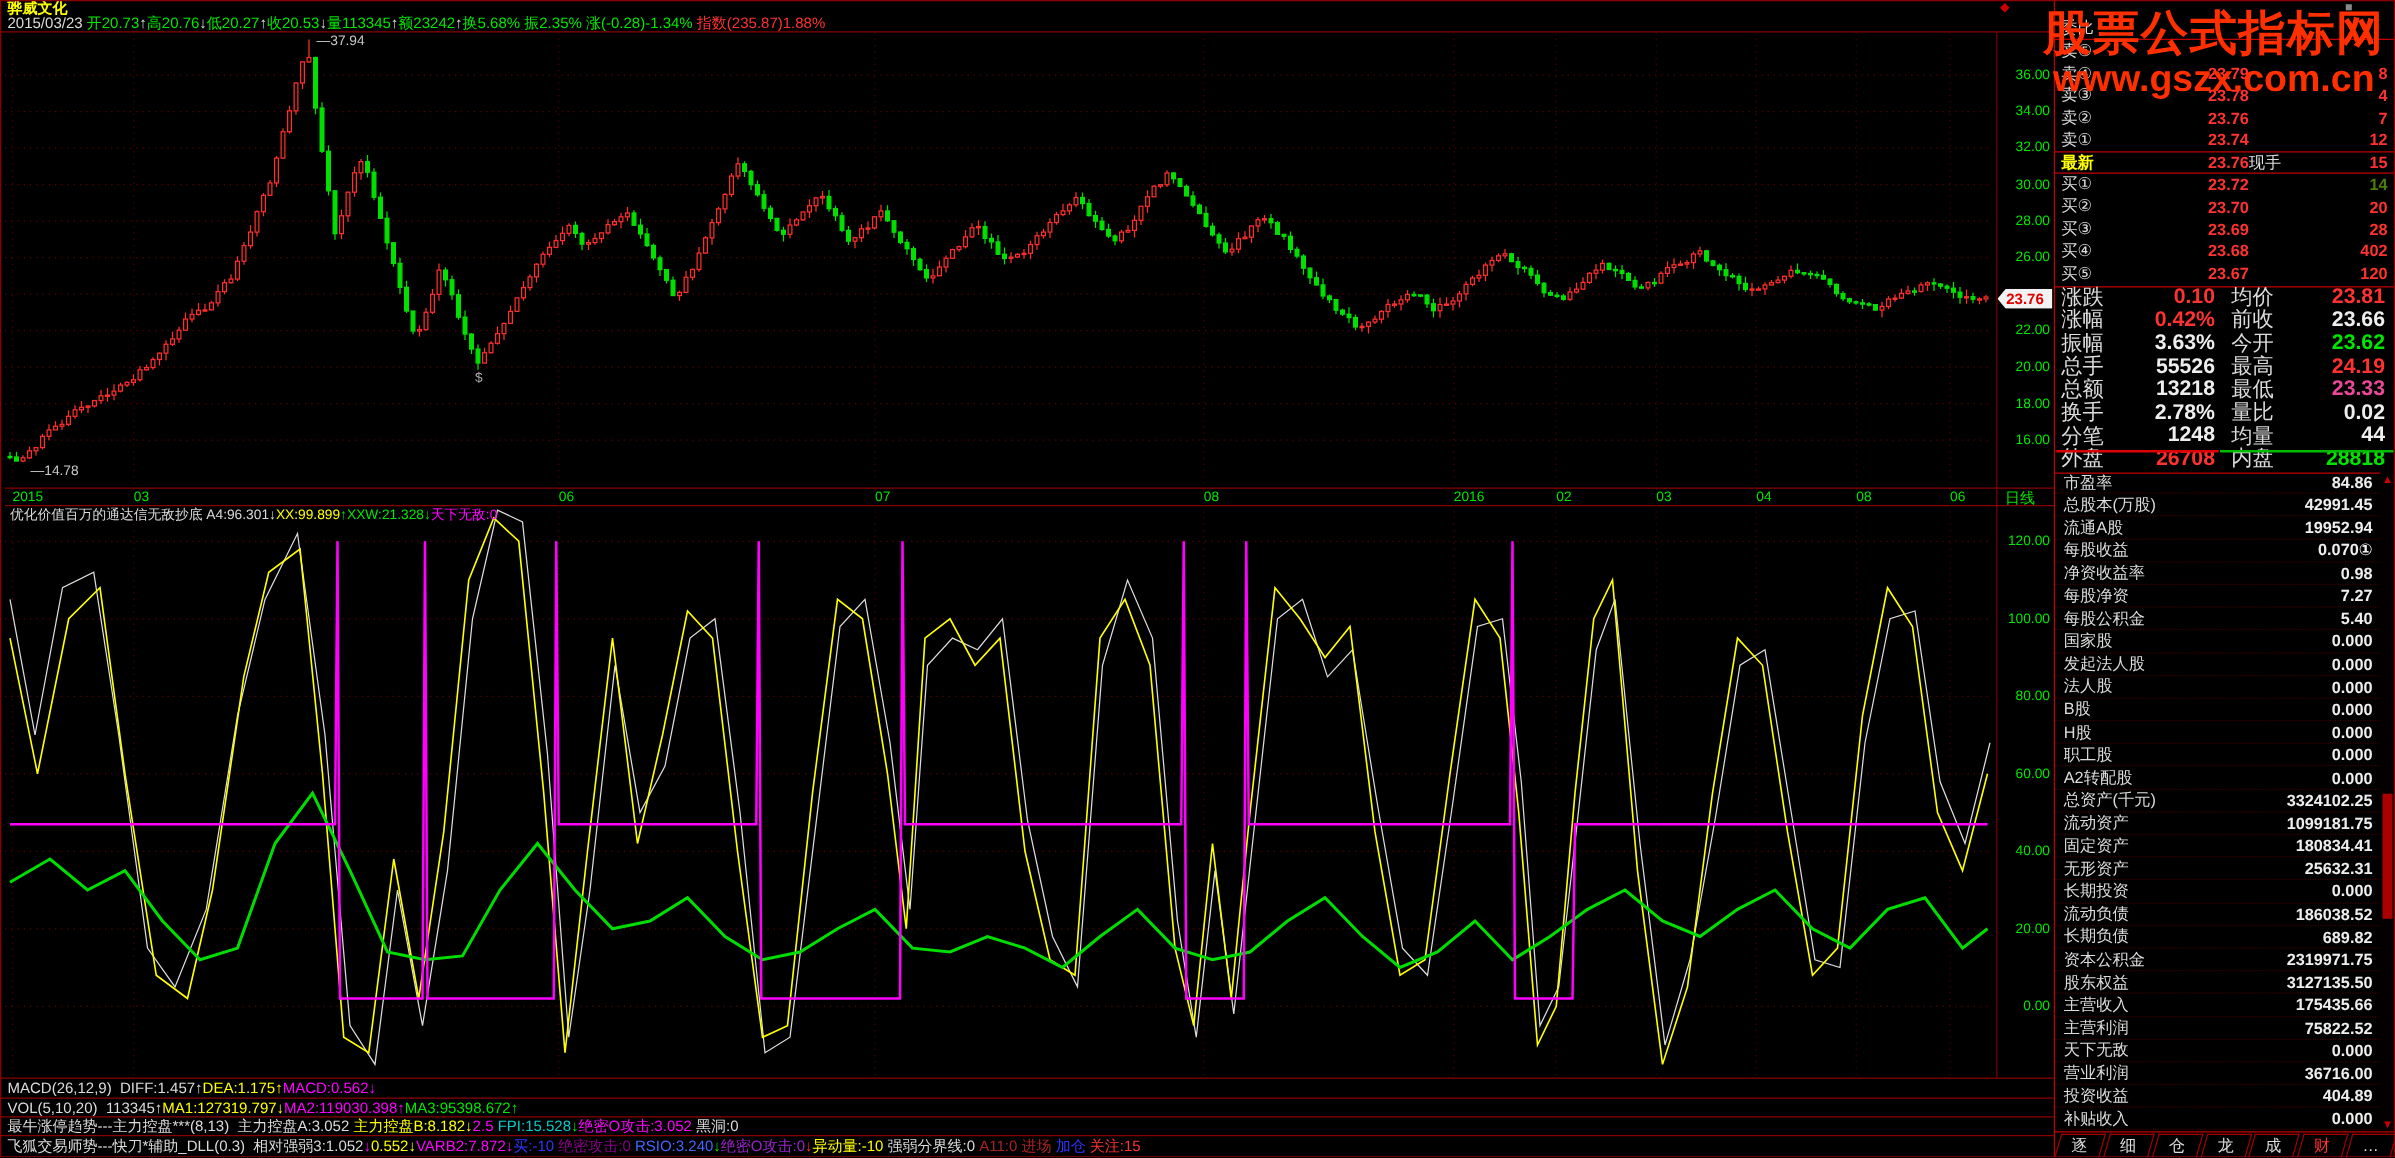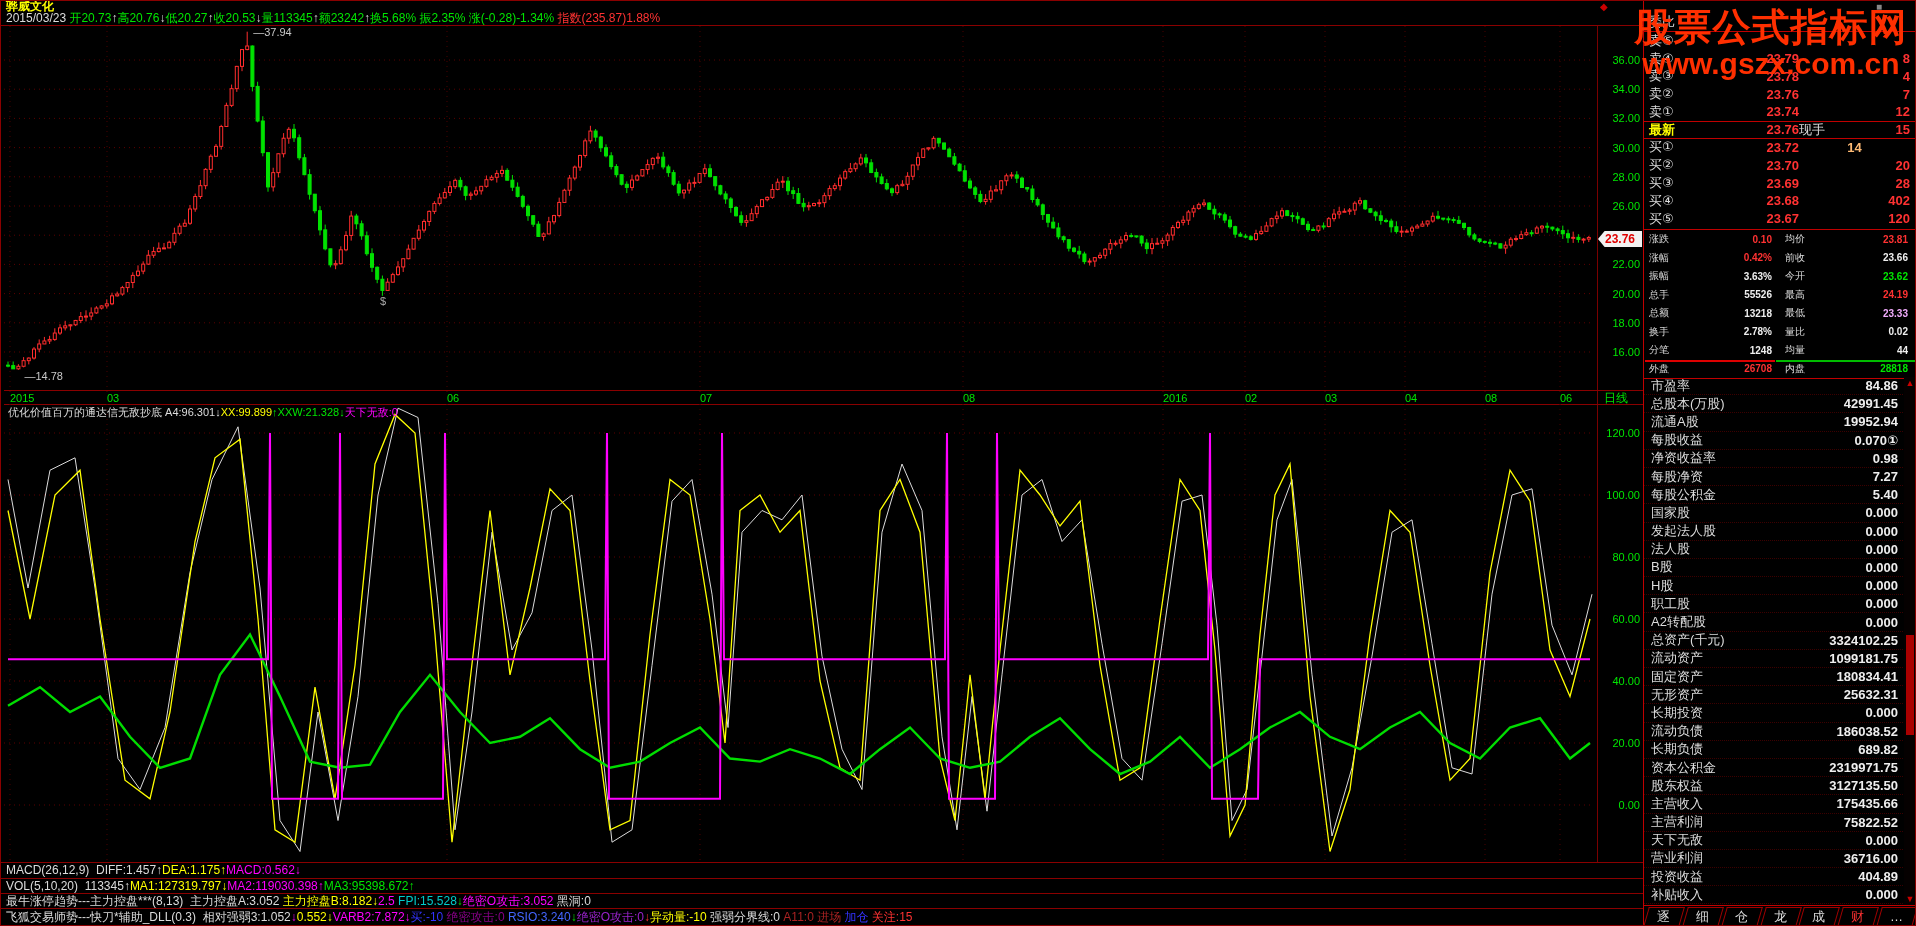--- a/index.html
+++ b/index.html
@@ -25,21 +25,21 @@
   
   #sidebar{left:1643px;top:0;width:273px;height:926px;border-left:1px solid #c00000;box-sizing:border-box;}
   #ob{position:absolute;left:0;top:14px;width:272px;display:grid;grid-auto-rows:17.8px;}
   .ob-row{display:flex;align-items:center;font-size:13px;color:#dcdcdc;}
   .ob-row .lb{flex:0 0 50px;padding-left:5px;}
   .ob-row .pr{flex:0 0 100px;text-align:right;font-weight:bold;}
   .ob-row .vl{flex:1;text-align:right;padding-right:6px;font-weight:bold;}
   .ob-row .xs{flex:0 0 42px;}
   #sb-stats{position:absolute;left:0;top:229px;width:272px;display:grid;grid-auto-rows:18.5px;
             border-top:1px solid #c00000;border-bottom:1px solid #c00000;}
-  .st-row{display:flex;align-items:center;font-size:10px;position:relative;}
+  .st-row{display:flex;align-items:flex-end;font-size:17px;position:relative;}
   .st-half{display:flex;align-items:center;}
   .st-half.l{flex:0 0 136px;}
   .st-half.r{flex:1;}
   .st-lb{flex:0 0 46px;padding-left:5px;color:#dcdcdc;}
   .st-vl{flex:1;text-align:right;padding-right:8px;font-weight:bold;}
   #sb-fin{position:absolute;left:0;top:377px;width:259px;display:grid;grid-auto-rows:18.2px;}
   .fin-row{display:flex;align-items:center;font-size:13px;color:#dcdcdc;border-bottom:1px dotted #3c0000;}
   .fin-lb{flex:0 0 auto;padding-left:7px;}
   .fin-vl{flex:1;text-align:right;padding-right:5px;font-weight:bold;color:#eeeeee;}
   #sb-tabs{position:absolute;left:0;top:905px;width:272px;height:21px;display:flex;border-top:1px solid #c00000;}
@@ -819,21 +819,21 @@
         </div>
         <div class="ob-row" style="border-top: 1px solid rgb(192, 0, 0); border-bottom: 1px solid rgb(192, 0, 0);">
           <span class="lb" style="color: rgb(255, 255, 0); font-weight: bold;">最新</span>
           <span class="pr" style="color: rgb(255, 50, 50);">23.76</span>
           <span class="xs">现手</span>
           <span class="vl" style="color: rgb(255, 50, 50);">15</span>
         </div>
         <div class="ob-row">
           <span class="lb">买①</span>
           <span class="pr" style="color: rgb(255, 50, 50);">23.72</span>
-          <span class="vl" style="color: #fdba74; text-align: center;">14</span>
+          <span class="vl" style="color: #4d7c0f;">14</span>
         </div>
         <div class="ob-row">
           <span class="lb">买②</span>
           <span class="pr" style="color: rgb(255, 50, 50);">23.70</span>
           <span class="vl" style="color: rgb(255, 50, 50);">20</span>
         </div>
         <div class="ob-row">
           <span class="lb">买③</span>
           <span class="pr" style="color: rgb(255, 50, 50);">23.69</span>
           <span class="vl" style="color: rgb(255, 50, 50);">28</span>
@@ -890,21 +890,21 @@
             <span class="st-vl" style="color: rgb(255, 50, 50);">24.19</span>
           </div>
         </div>
         <div class="st-row">
           <div class="st-half l">
             <span class="st-lb">总额</span>
             <span class="st-vl" style="color: rgb(238, 238, 238);">13218</span>
           </div>
           <div class="st-half r">
             <span class="st-lb">最低</span>
-            <span class="st-vl" style="color: #f0abfc;">23.33</span>
+            <span class="st-vl" style="color: #ec4899;">23.33</span>
           </div>
         </div>
         <div class="st-row">
           <div class="st-half l">
             <span class="st-lb">换手</span>
             <span class="st-vl" style="color: rgb(238, 238, 238);">2.78%</span>
           </div>
           <div class="st-half r">
             <span class="st-lb">量比</span>
             <span class="st-vl" style="color: rgb(238, 238, 238);">0.02</span>

